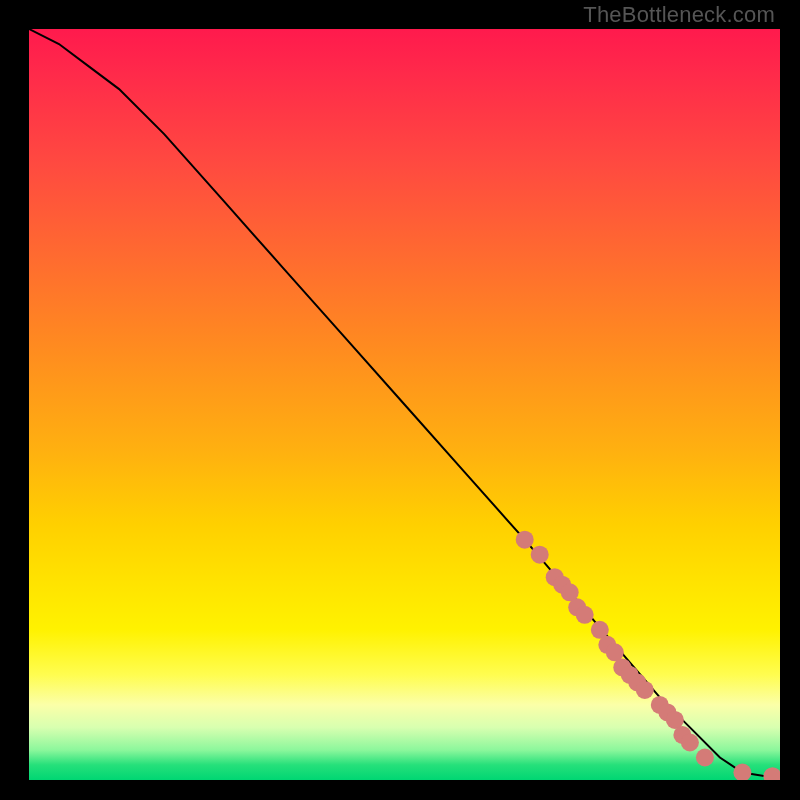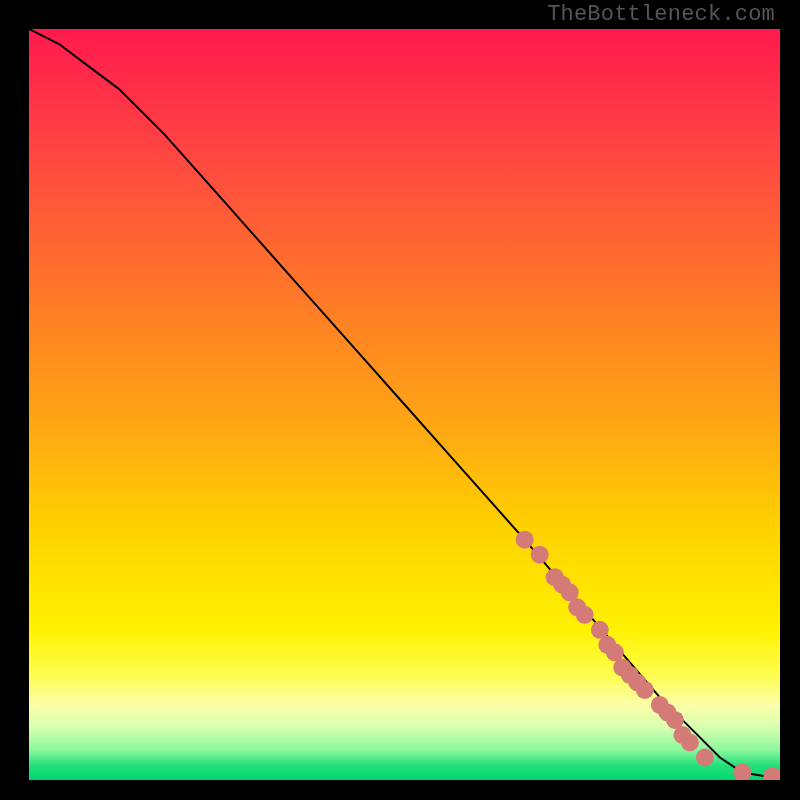--- a/index.html
+++ b/index.html
@@ -9,21 +9,20 @@
     height: 800px;
     background: #000;
     overflow: hidden;
     font-family: Arial, Helvetica, sans-serif;
   }
   .frame {
     position: relative;
     width: 785px;
     height: 800px;
     background: #000;
-    font-family: Liberation Mono, monospace;
   }
   .watermark {
     position: absolute;
     top: 2px;
     right: 10px;
     color: #555;
     font-size: 22px;
     font-weight: 500;
     letter-spacing: 0.2px;
     z-index: 5;

